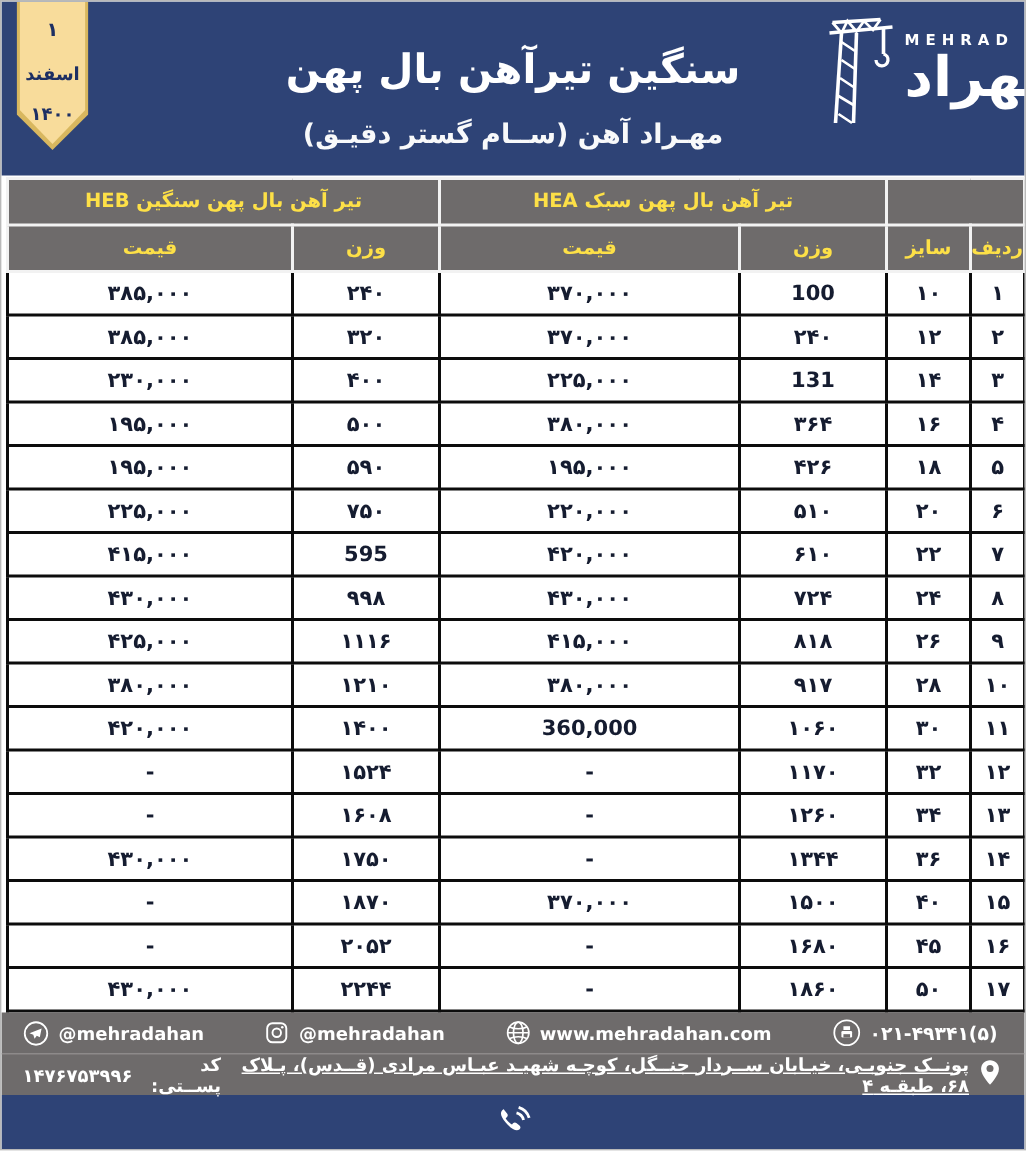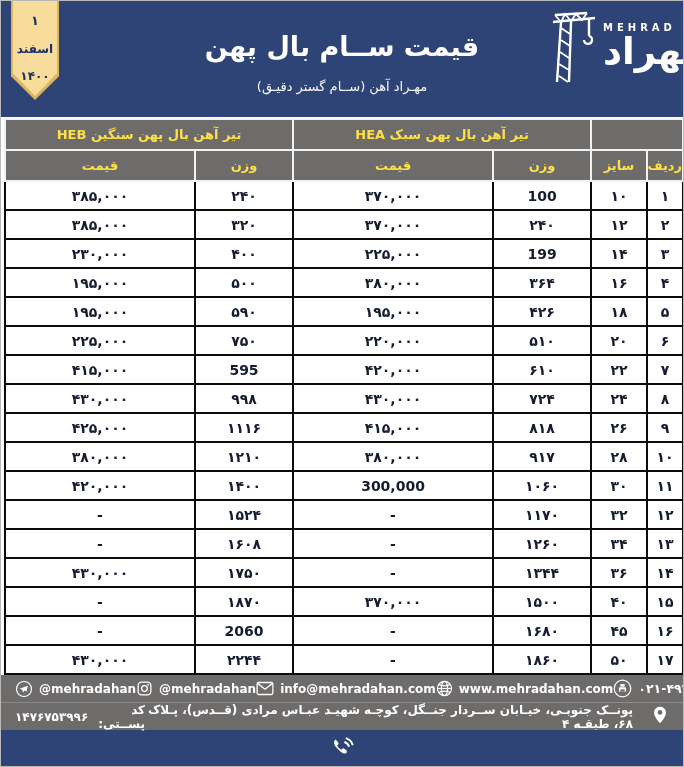--- a/index.html
+++ b/index.html
@@ -17,21 +17,21 @@
   .page{
     position:relative;width:684px;height:767px;margin:0 auto;
     background:#ffffff;border:1px solid #b9b9b9;overflow:hidden;
   }
   
   .header{
     position:relative;height:116px;background:var(--navy);color:#fff;
   }
   .title-wrap{position:absolute;left:0;right:0;top:0;text-align:center;direction:rtl;}
   .title{font-size:27px;font-weight:bold;margin-top:30px;letter-spacing:0;}
-  .subtitle{font-size:13px;font-weight:normal;margin-top:17px;opacity:.97;}
+  .subtitle{font-size:18px;font-weight:bold;margin-top:17px;opacity:.97;}
   
   .ribbon-outer{
     position:absolute;top:0;left:10px;width:48px;height:99px;
     background:var(--gold-edge);
     clip-path:polygon(0 0,100% 0,100% 76%,50% 100%,0 76%);
   }
   .ribbon-inner{
     position:absolute;top:0;left:2px;width:44px;height:95px;
     background:var(--gold);
     clip-path:polygon(0 0,100% 0,100% 76%,50% 100%,0 76%);
@@ -65,21 +65,21 @@
     padding:0 18px 0 14px;font-size:12px;font-weight:bold;
   }
   .social-item{display:flex;align-items:center;gap:6px;white-space:nowrap;justify-content:flex-end;}
   .social-item svg{display:block;}
   .fax-num{direction:ltr;font-size:12.5px;}
   .address-bar{
     height:28px;display:flex;align-items:center;justify-content:space-between;
     padding:0 16px 0 14px;border-top:1px solid #8d8a8a;direction:rtl;
     font-size:12px;font-weight:bold;
   }
-  .address-right{display:flex;align-items:center;gap:20px;}
+  .address-right{display:flex;align-items:center;gap:7px;text-decoration:underline;}
   .postal{display:flex;align-items:center;gap:10px;}
   .postal-code{direction:ltr;letter-spacing:1px;}
   .phone-bar{
     height:41px;background:var(--navy);display:flex;align-items:center;
     justify-content:center;gap:14px;color:#fff;
   }
   .phone-number{direction:ltr;font-size:21px;font-weight:bold;letter-spacing:1px;}
 </style>
 </head>
 <body>
@@ -89,21 +89,21 @@
   <div class="header">
     <div class="ribbon-outer">
       <div class="ribbon-inner">
         <span class="ribbon-day">۱</span>
         <span class="ribbon-month">اسفند</span>
         <span class="ribbon-year">۱۴۰۰</span>
       </div>
     </div>
 
     <div class="title-wrap">
-      <div class="title">قیمت ســام بال پهن</div>
+      <div class="title">سنگین تیرآهن بال پهن</div>
       <div class="subtitle">مهـراد آهن  (ســام گستر دقیـق)</div>
     </div>
 
     <div class="logo">
       <span>
         <svg width="58" height="86" viewBox="0 0 58 86" fill="none" stroke="#ffffff" stroke-width="2.4">
 
           <line x1="18" y1="16" x2="14" y2="76"></line>
           <line x1="28" y1="16" x2="26" y2="76"></line>
           <path d="M18 22 L27 28 M18 34 L27 40 M17 46 L26 52 M16 58 L26 64 M16 70 L25 76" stroke-width="1.8"></path>
@@ -161,21 +161,21 @@
             <td>۲</td>
             <td>۱۲</td>
             <td>۲۴۰</td>
             <td>۳۷۰,۰۰۰</td>
             <td>۳۲۰</td>
             <td>۳۸۵,۰۰۰</td>
           </tr>
           <tr>
             <td>۳</td>
             <td>۱۴</td>
-            <td>199</td>
+            <td>131</td>
             <td>۲۲۵,۰۰۰</td>
             <td>۴۰۰</td>
             <td>۲۳۰,۰۰۰</td>
           </tr>
           <tr>
             <td>۴</td>
             <td>۱۶</td>
             <td>۳۶۴</td>
             <td>۳۸۰,۰۰۰</td>
             <td>۵۰۰</td>
@@ -226,21 +226,21 @@
             <td>۲۸</td>
             <td>۹۱۷</td>
             <td>۳۸۰,۰۰۰</td>
             <td>۱۲۱۰</td>
             <td>۳۸۰,۰۰۰</td>
           </tr>
           <tr>
             <td>۱۱</td>
             <td>۳۰</td>
             <td>۱۰۶۰</td>
-            <td>300,000</td>
+            <td>360,000</td>
             <td>۱۴۰۰</td>
             <td>۴۲۰,۰۰۰</td>
           </tr>
           <tr>
             <td>۱۲</td>
             <td>۳۲</td>
             <td>۱۱۷۰</td>
             <td>-</td>
             <td>۱۵۲۴</td>
             <td>-</td>
@@ -267,21 +267,21 @@
             <td>۱۵۰۰</td>
             <td>۳۷۰,۰۰۰</td>
             <td>۱۸۷۰</td>
             <td>-</td>
           </tr>
           <tr>
             <td>۱۶</td>
             <td>۴۵</td>
             <td>۱۶۸۰</td>
             <td>-</td>
-            <td>2060</td>
+            <td>۲۰۵۲</td>
             <td>-</td>
           </tr>
           <tr>
             <td>۱۷</td>
             <td>۵۰</td>
             <td>۱۸۶۰</td>
             <td>-</td>
             <td>۲۲۴۴</td>
             <td>۴۳۰,۰۰۰</td>
           </tr>
@@ -302,29 +302,20 @@
       </div>
       <div class="social-item">
         <span>
           <svg width="17" height="17" viewBox="0 0 24 24" fill="none" stroke="#fff" stroke-width="1.8">
             <rect x="3" y="3" width="18" height="18" rx="5"></rect>
             <circle cx="12" cy="12" r="4"></circle>
             <circle cx="17.2" cy="6.8" r="1.2" fill="#fff" stroke="none"></circle>
           </svg>
         </span>
         <span>@mehradahan</span>
-      </div>
-      <div class="social-item">
-        <span>
-          <svg width="18" height="15" viewBox="0 0 24 20" fill="none" stroke="#fff" stroke-width="1.7">
-            <rect x="1.5" y="2" width="21" height="16" rx="2"></rect>
-            <path d="M2.5 3.5 L12 11 L21.5 3.5"></path>
-          </svg>
-        </span>
-        <span>info@mehradahan.com</span>
       </div>
       <div class="social-item">
         <span>
           <svg width="17" height="17" viewBox="0 0 24 24" fill="none" stroke="#fff" stroke-width="1.6">
             <circle cx="12" cy="12" r="10"></circle>
             <ellipse cx="12" cy="12" rx="4.5" ry="10"></ellipse>
             <line x1="2" y1="12" x2="22" y2="12"></line>
             <path d="M4 6.5 C8 8.8 16 8.8 20 6.5 M4 17.5 C8 15.2 16 15.2 20 17.5"></path>
           </svg>
         </span>

